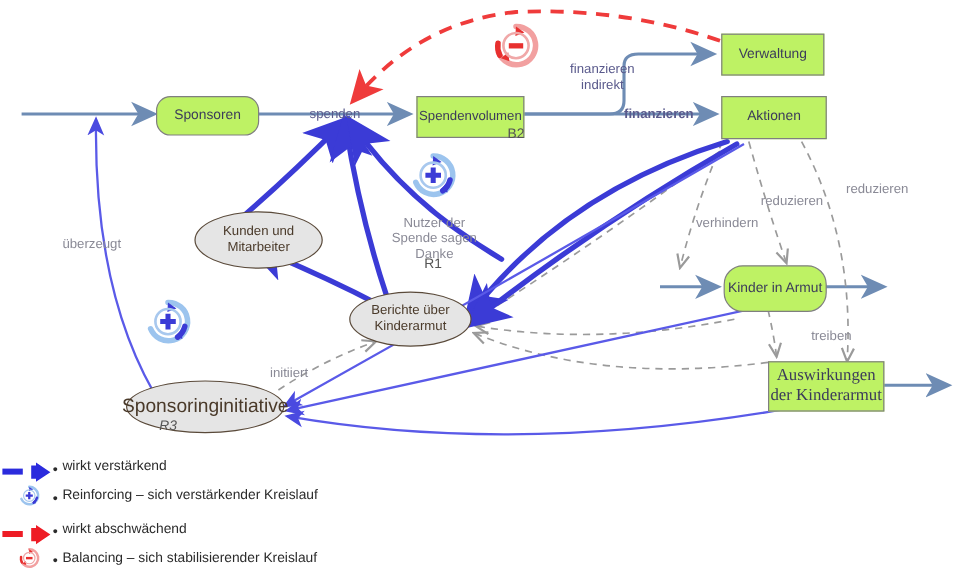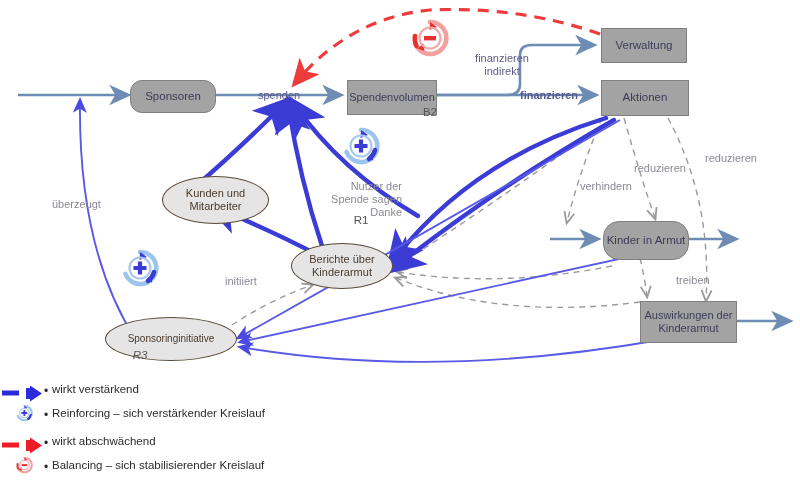--- a/index.html
+++ b/index.html
@@ -1,21 +1,21 @@
 <!DOCTYPE html>
 <html><head>
 <meta charset="utf-8">
 <style>
   html,body{margin:0;padding:0;background:#ffffff;}
   body{width:800px;height:486px;overflow:hidden;font-family:"Liberation Sans",sans-serif;}
   #stage{position:relative;width:800px;height:486px;background:#fff;}
   svg.layer{position:absolute;left:0;top:0;width:800px;height:486px;}
   .node{position:absolute;display:flex;align-items:center;justify-content:center;text-align:center;
         color:#3c3c5a;line-height:1.15;}
-  .box{background:#a3a3a3;border:1.6px solid #7f7f7f;font-size:11.5px;}
+  .box{background:#bef264;border:1.6px solid #7f7f7f;font-size:11.5px;}
   .ellipse{background:#e5e5e5;border:1.4px solid #5a4a3a;border-radius:50%;font-size:11px;color:#4a3a2a;}
   .lbl{position:absolute;color:#8a8a96;font-size:11px;text-align:center;line-height:1.2;white-space:nowrap;}
   .lbl.blue{color:#5a5a8c;}
   .loop{position:absolute;width:44px;height:44px;}
   .loopname{position:absolute;font-size:11.5px;color:#555;text-align:center;width:40px;margin-top:48px;}
   .legend{position:absolute;left:0;top:383px;width:420px;}
   .legrow{position:relative;height:21px;}
   .legtext{position:absolute;left:52px;top:0px;font-size:11.5px;color:#2b2b2b;white-space:nowrap;}
   .legicon{position:absolute;left:0;top:0;width:48px;height:21px;}
 </style>
@@ -98,45 +98,45 @@
   </div>
 
   <div class="node box" style="left:601px;top:80px;width:86px;height:34px;">
     <span>Aktionen</span>
   </div>
 
   <div class="node box" style="left:603px;top:221px;width:84px;height:37px;border-radius:16px;">
     <span>Kinder in Armut</span>
   </div>
 
-  <div class="node box" style="left:640px;top:301px;width:95px;height:40px;font-size:11px;">
+  <div class="node box" style="left:640px;top:301px;width:95px;height:40px;font-size:14px;font-family:Liberation Serif, serif;">
     <span>Auswirkungen der Kinderarmut</span>
   </div>
 
   <div class="node ellipse" style="left:162px;top:176px;width:105px;height:46px;">
     <span>Kunden und Mitarbeiter</span>
   </div>
 
   <div class="node ellipse" style="left:291px;top:243px;width:100px;height:44px;">
     <span>Berichte über Kinderarmut</span>
   </div>
 
-  <div class="node ellipse" style="left:105px;top:317px;width:130px;height:42px;font-size:10px;">
+  <div class="node ellipse" style="left:105px;top:317px;width:130px;height:42px;font-size:16px;">
     <span>Sponsoringinitiative</span>
   </div>
 
   <div class="lbl blue" style="left:258px;top:89px;">spenden</div>
   <div class="lbl blue" style="left:520px;top:89px;font-weight:bold;">finanzieren</div>
   <div class="lbl blue" style="left:462px;top:52px;width:80px;white-space:normal;">finanzieren indirekt</div>
   <div class="lbl" style="left:580px;top:180px;">verhindern</div>
   <div class="lbl" style="left:634px;top:162px;">reduzieren</div>
   <div class="lbl" style="left:705px;top:152px;">reduzieren</div>
   <div class="lbl" style="left:646px;top:274px;padding-left:30px;">treiben</div>
   <div class="lbl" style="left:52px;top:198px;">überzeugt</div>
-  <div class="lbl" style="left:225px;top:275px;">initiiert</div>
+  <div class="lbl" style="left:225px;top:305px;">initiiert</div>
 
   <div class="loop" style="left:408px;top:16px;">
     <svg viewBox="0 0 44 44" width="44" height="44">
       <path d="M22,6 A16,16 0 1,1 7.5,28" fill="none" stroke="#f2a0a0" stroke-width="4.6" stroke-linecap="round"></path>
       <path d="M22,6 L29,11 L21.5,14 Z" fill="#e8302f"></path>
       <path d="M8.5,30 A16,16 0 0,1 7,20" fill="none" stroke="#e8302f" stroke-width="4.6" stroke-linecap="round"></path>
       <path d="M9.5,32.5 L15.5,27.5 L16.5,35 Z" fill="#e8302f"></path>
       <circle cx="22" cy="22" r="10.5" fill="none" stroke="#f0a8a8" stroke-width="2.2"></circle>
       <rect x="16" y="20" width="12" height="4.4" fill="#e8302f"></rect>
     </svg>
@@ -147,21 +147,21 @@
     <svg viewBox="0 0 44 44" width="44" height="44">
       <path d="M22,6 A16,16 0 1,1 7.5,28" fill="none" stroke="#9cc4ee" stroke-width="4.6" stroke-linecap="round"></path>
       <path d="M22,6 L29,11 L21.5,14 Z" fill="#3b3bd6"></path>
       <path d="M36,26 A16,16 0 0,1 30,35" fill="none" stroke="#3b3bd6" stroke-width="4.6" stroke-linecap="round"></path>
       <path d="M34,36.5 L28,34 L33,29 Z" fill="#3b3bd6"></path>
       <circle cx="22" cy="22" r="10.5" fill="none" stroke="#a8c8ee" stroke-width="2.2"></circle>
       <path d="M22,15.5 L22,28.5 M15.5,22 L28.5,22" stroke="#3b3bd6" stroke-width="4.2" stroke-linecap="butt"></path>
     </svg>
   </div>
   <div class="loopname" style="left:341px;top:166px;">R1</div>
-  <div class="lbl" style="left:322px;top:180px;width:80px;white-space:normal;text-align:right;">
+  <div class="lbl" style="left:322px;top:180px;width:80px;white-space:normal;">
     <span>Nutzer der</span><br>
     <span>Spende sagen</span><br>
     <span>Danke</span>
   </div>
 
   <div class="loop" style="left:118px;top:246px;">
     <svg viewBox="0 0 44 44" width="44" height="44">
       <path d="M22,6 A16,16 0 1,1 7.5,28" fill="none" stroke="#9cc4ee" stroke-width="4.6" stroke-linecap="round"></path>
       <path d="M22,6 L29,11 L21.5,14 Z" fill="#3b3bd6"></path>
       <path d="M36,26 A16,16 0 0,1 30,35" fill="none" stroke="#3b3bd6" stroke-width="4.6" stroke-linecap="round"></path>

